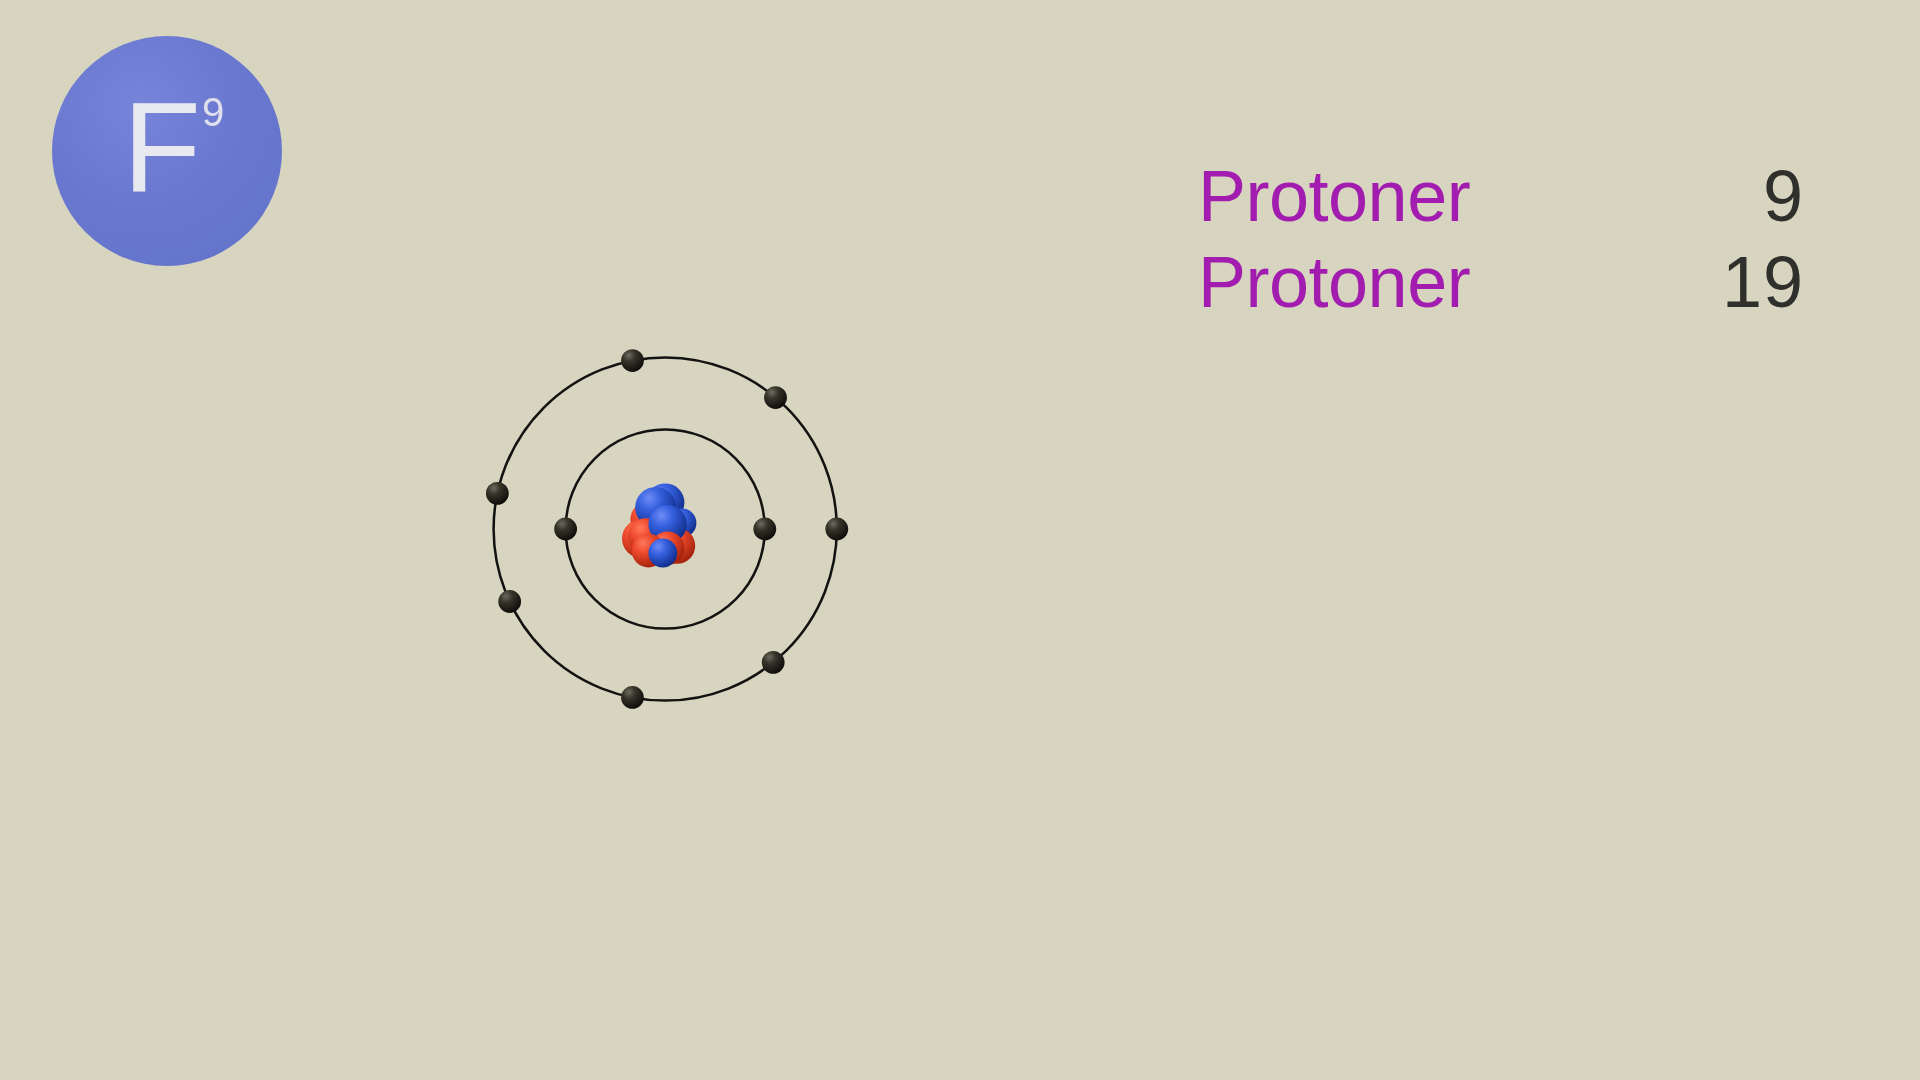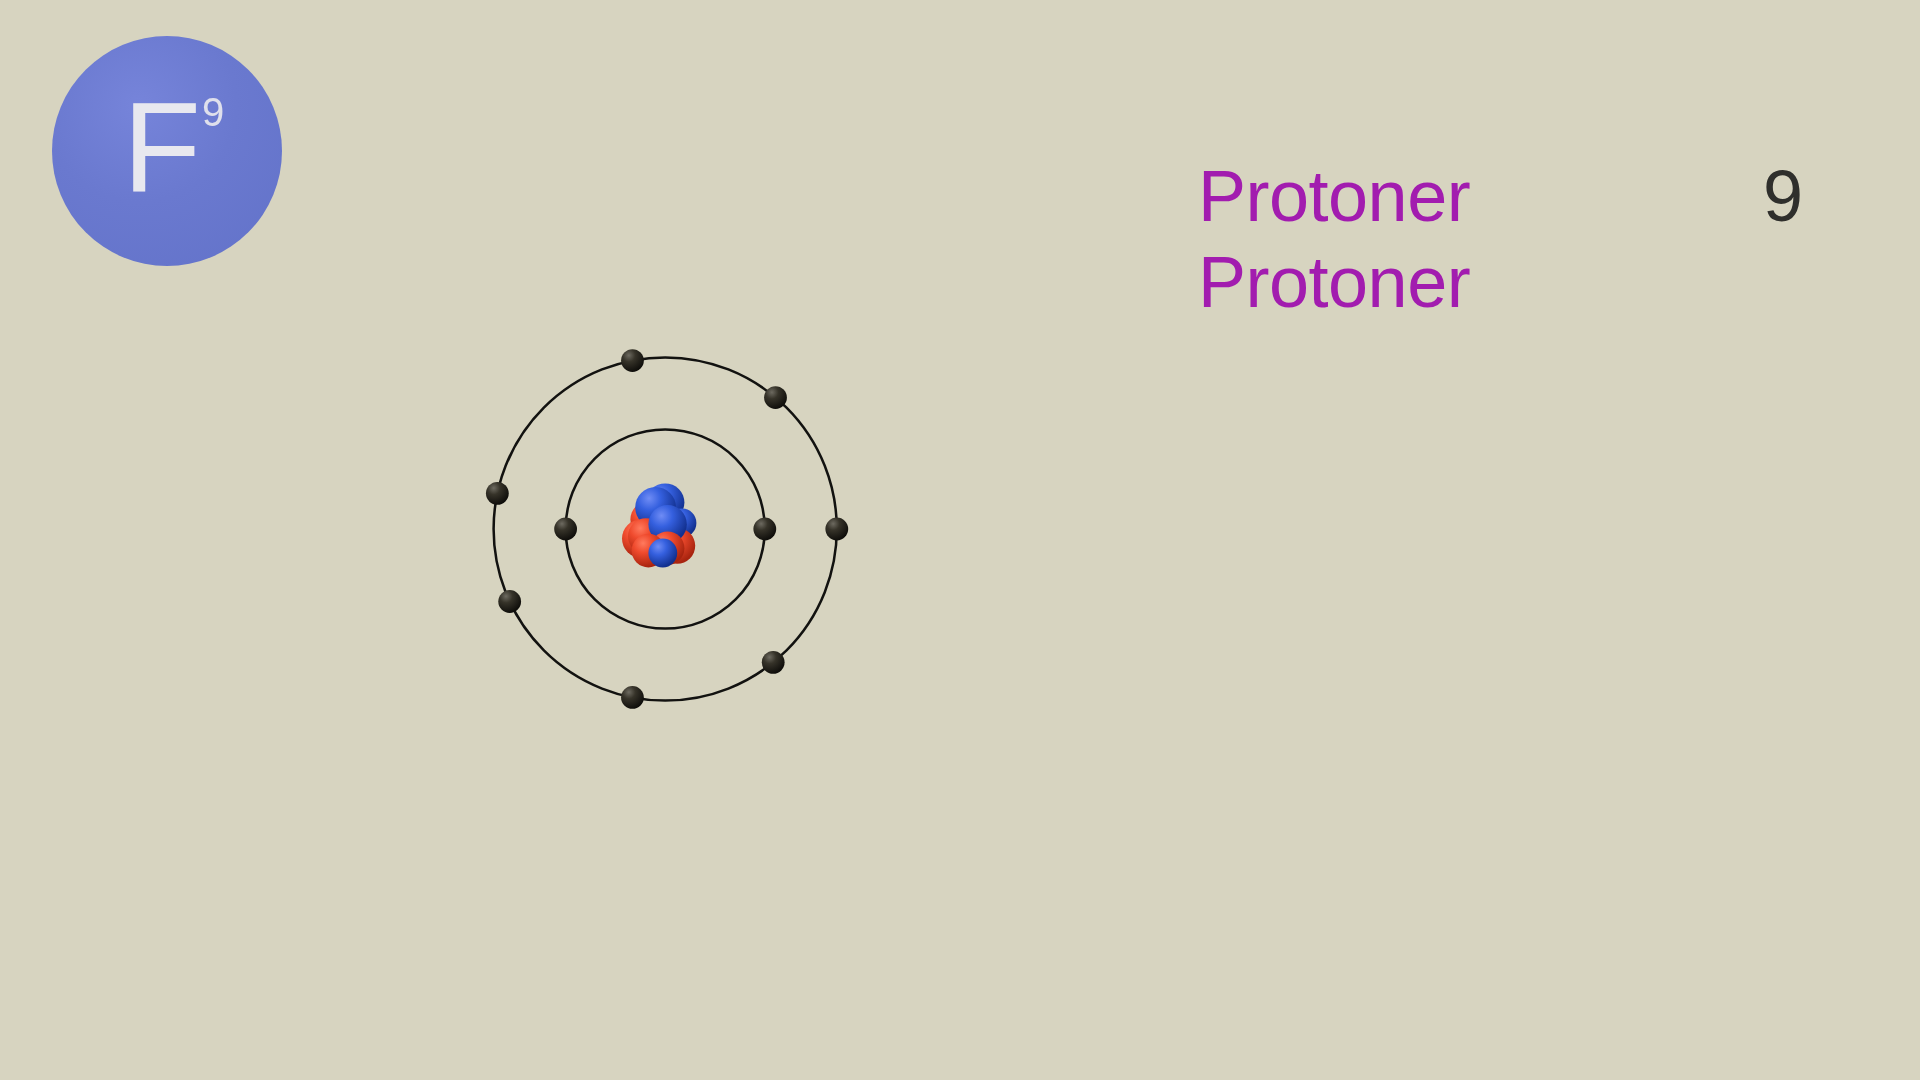--- a/index.html
+++ b/index.html
@@ -172,17 +172,18 @@
   <div id="info-panel">
 
     <div class="info-row">
       <span class="info-label">Protoner</span>
       <span class="info-value">9</span>
     </div>
 
 
     <div class="info-row">
       <span class="info-label">Protoner</span>
+      <span class="info-value">19</span>
     </div>
 
   </div>
 
 </div>
 
 </body></html>

